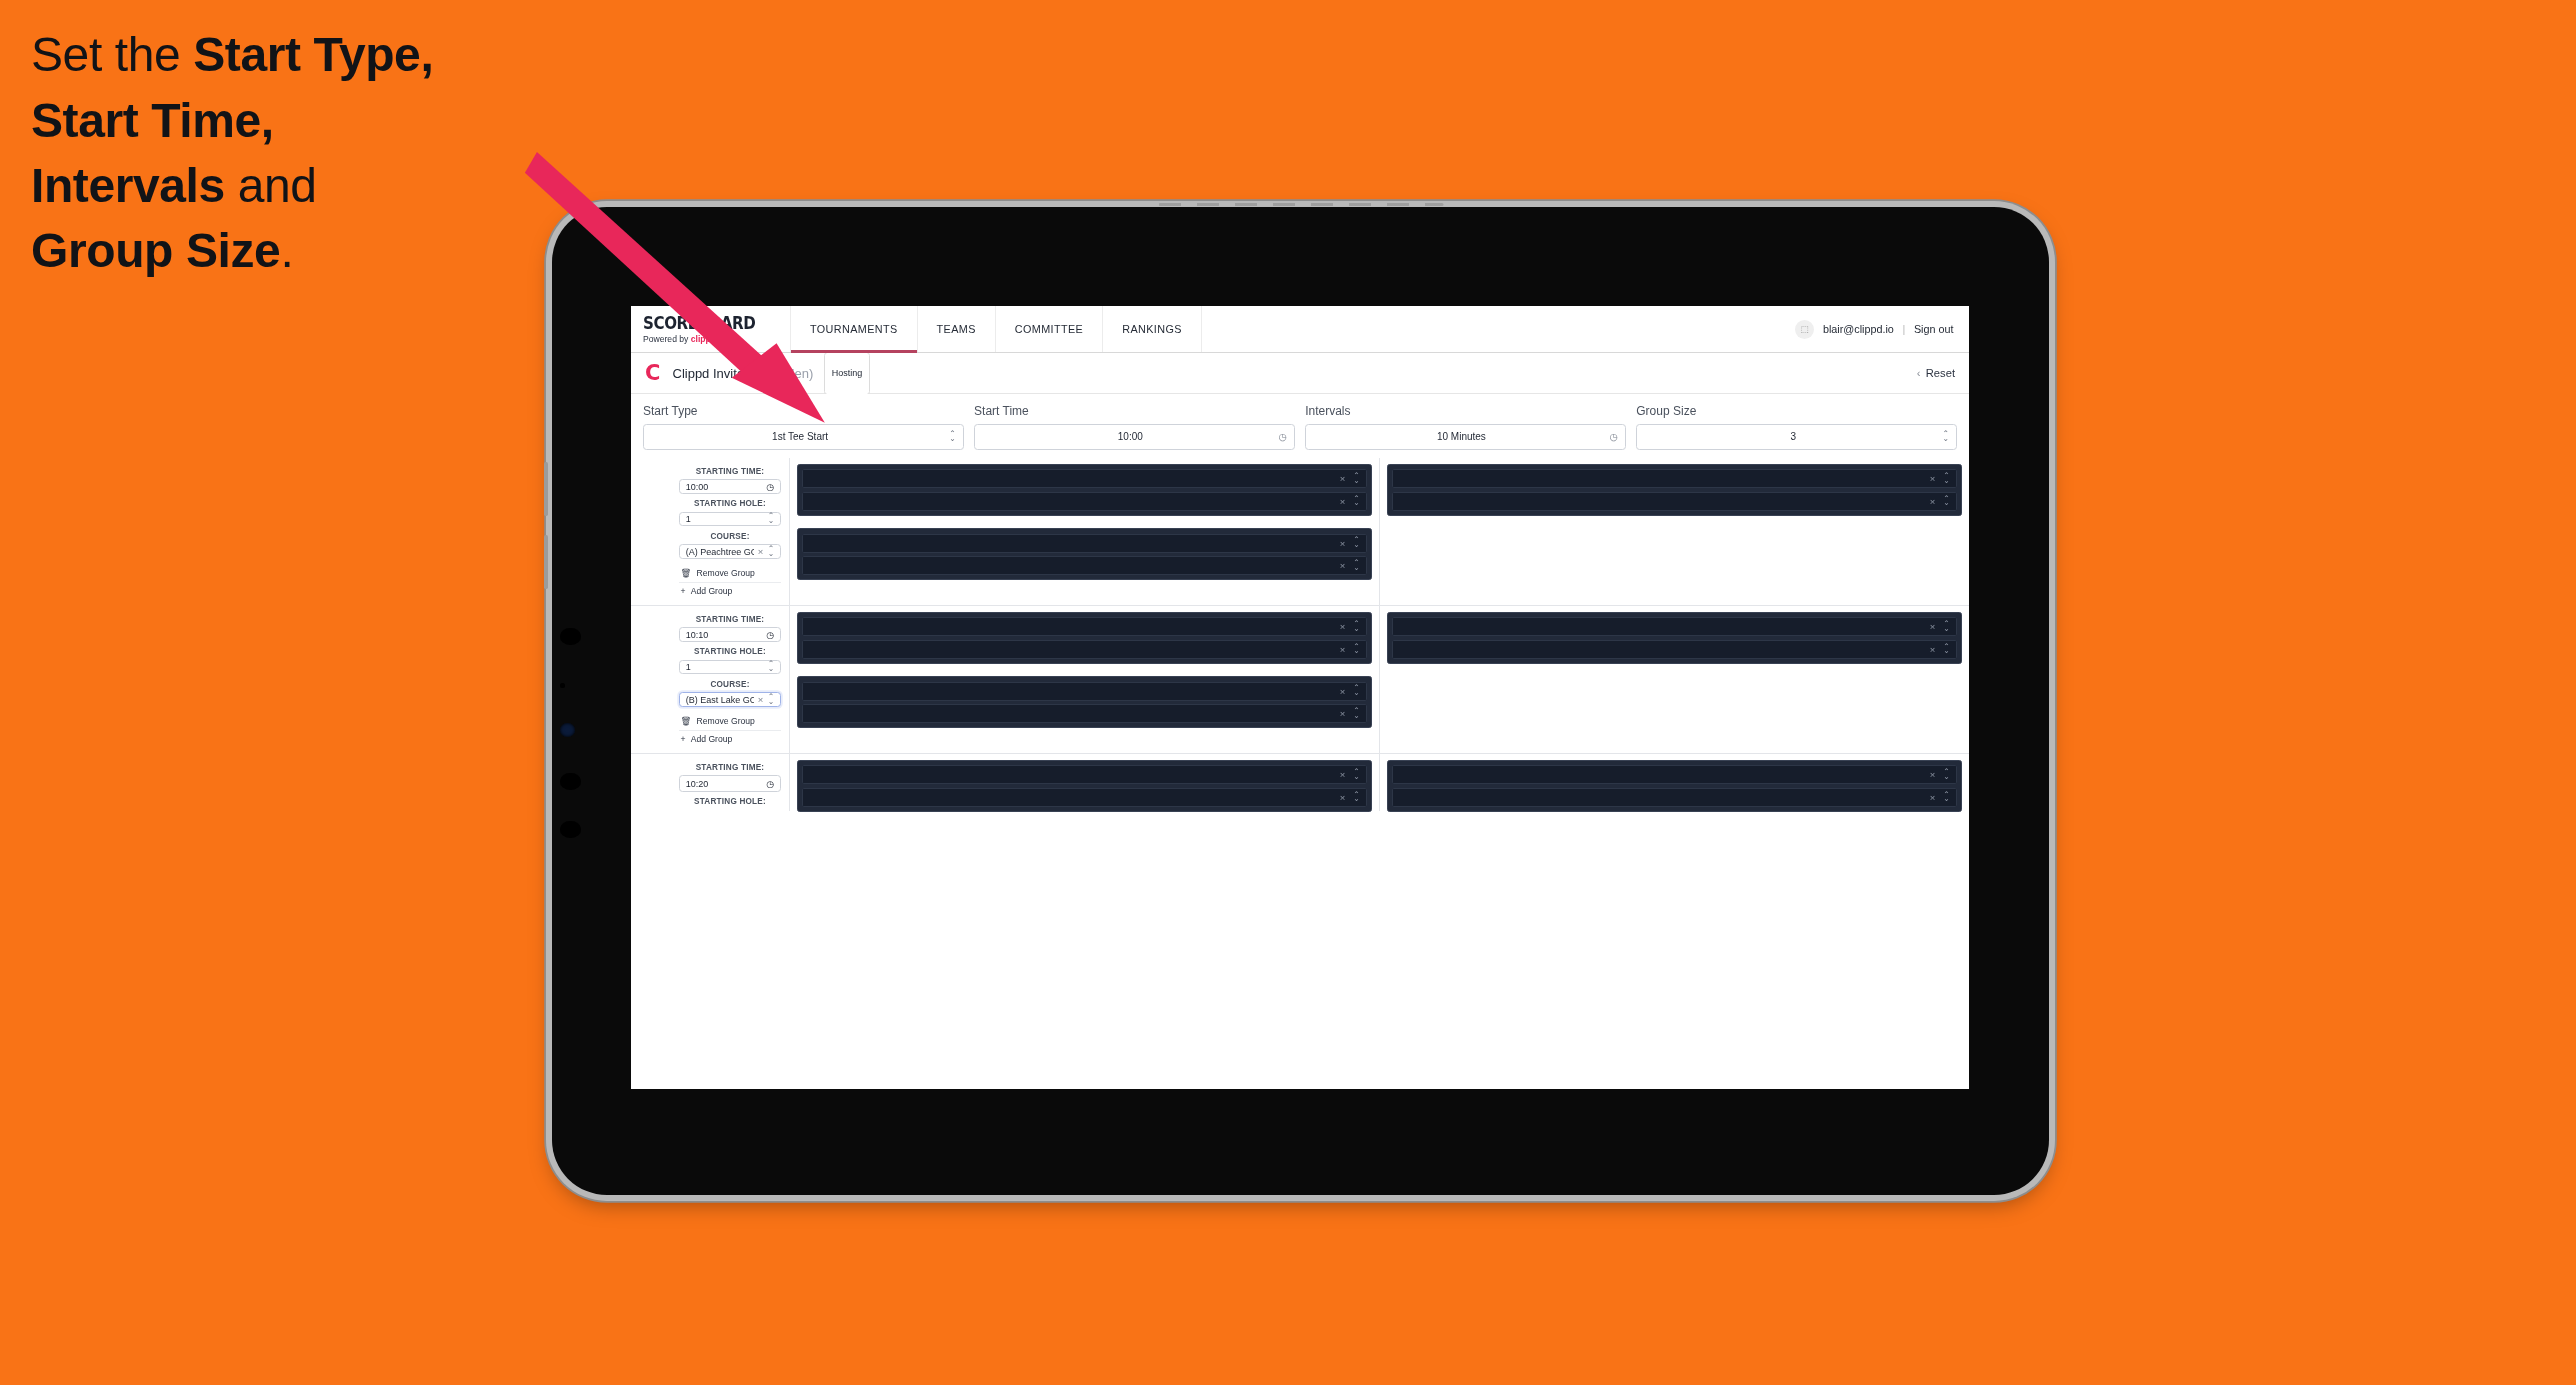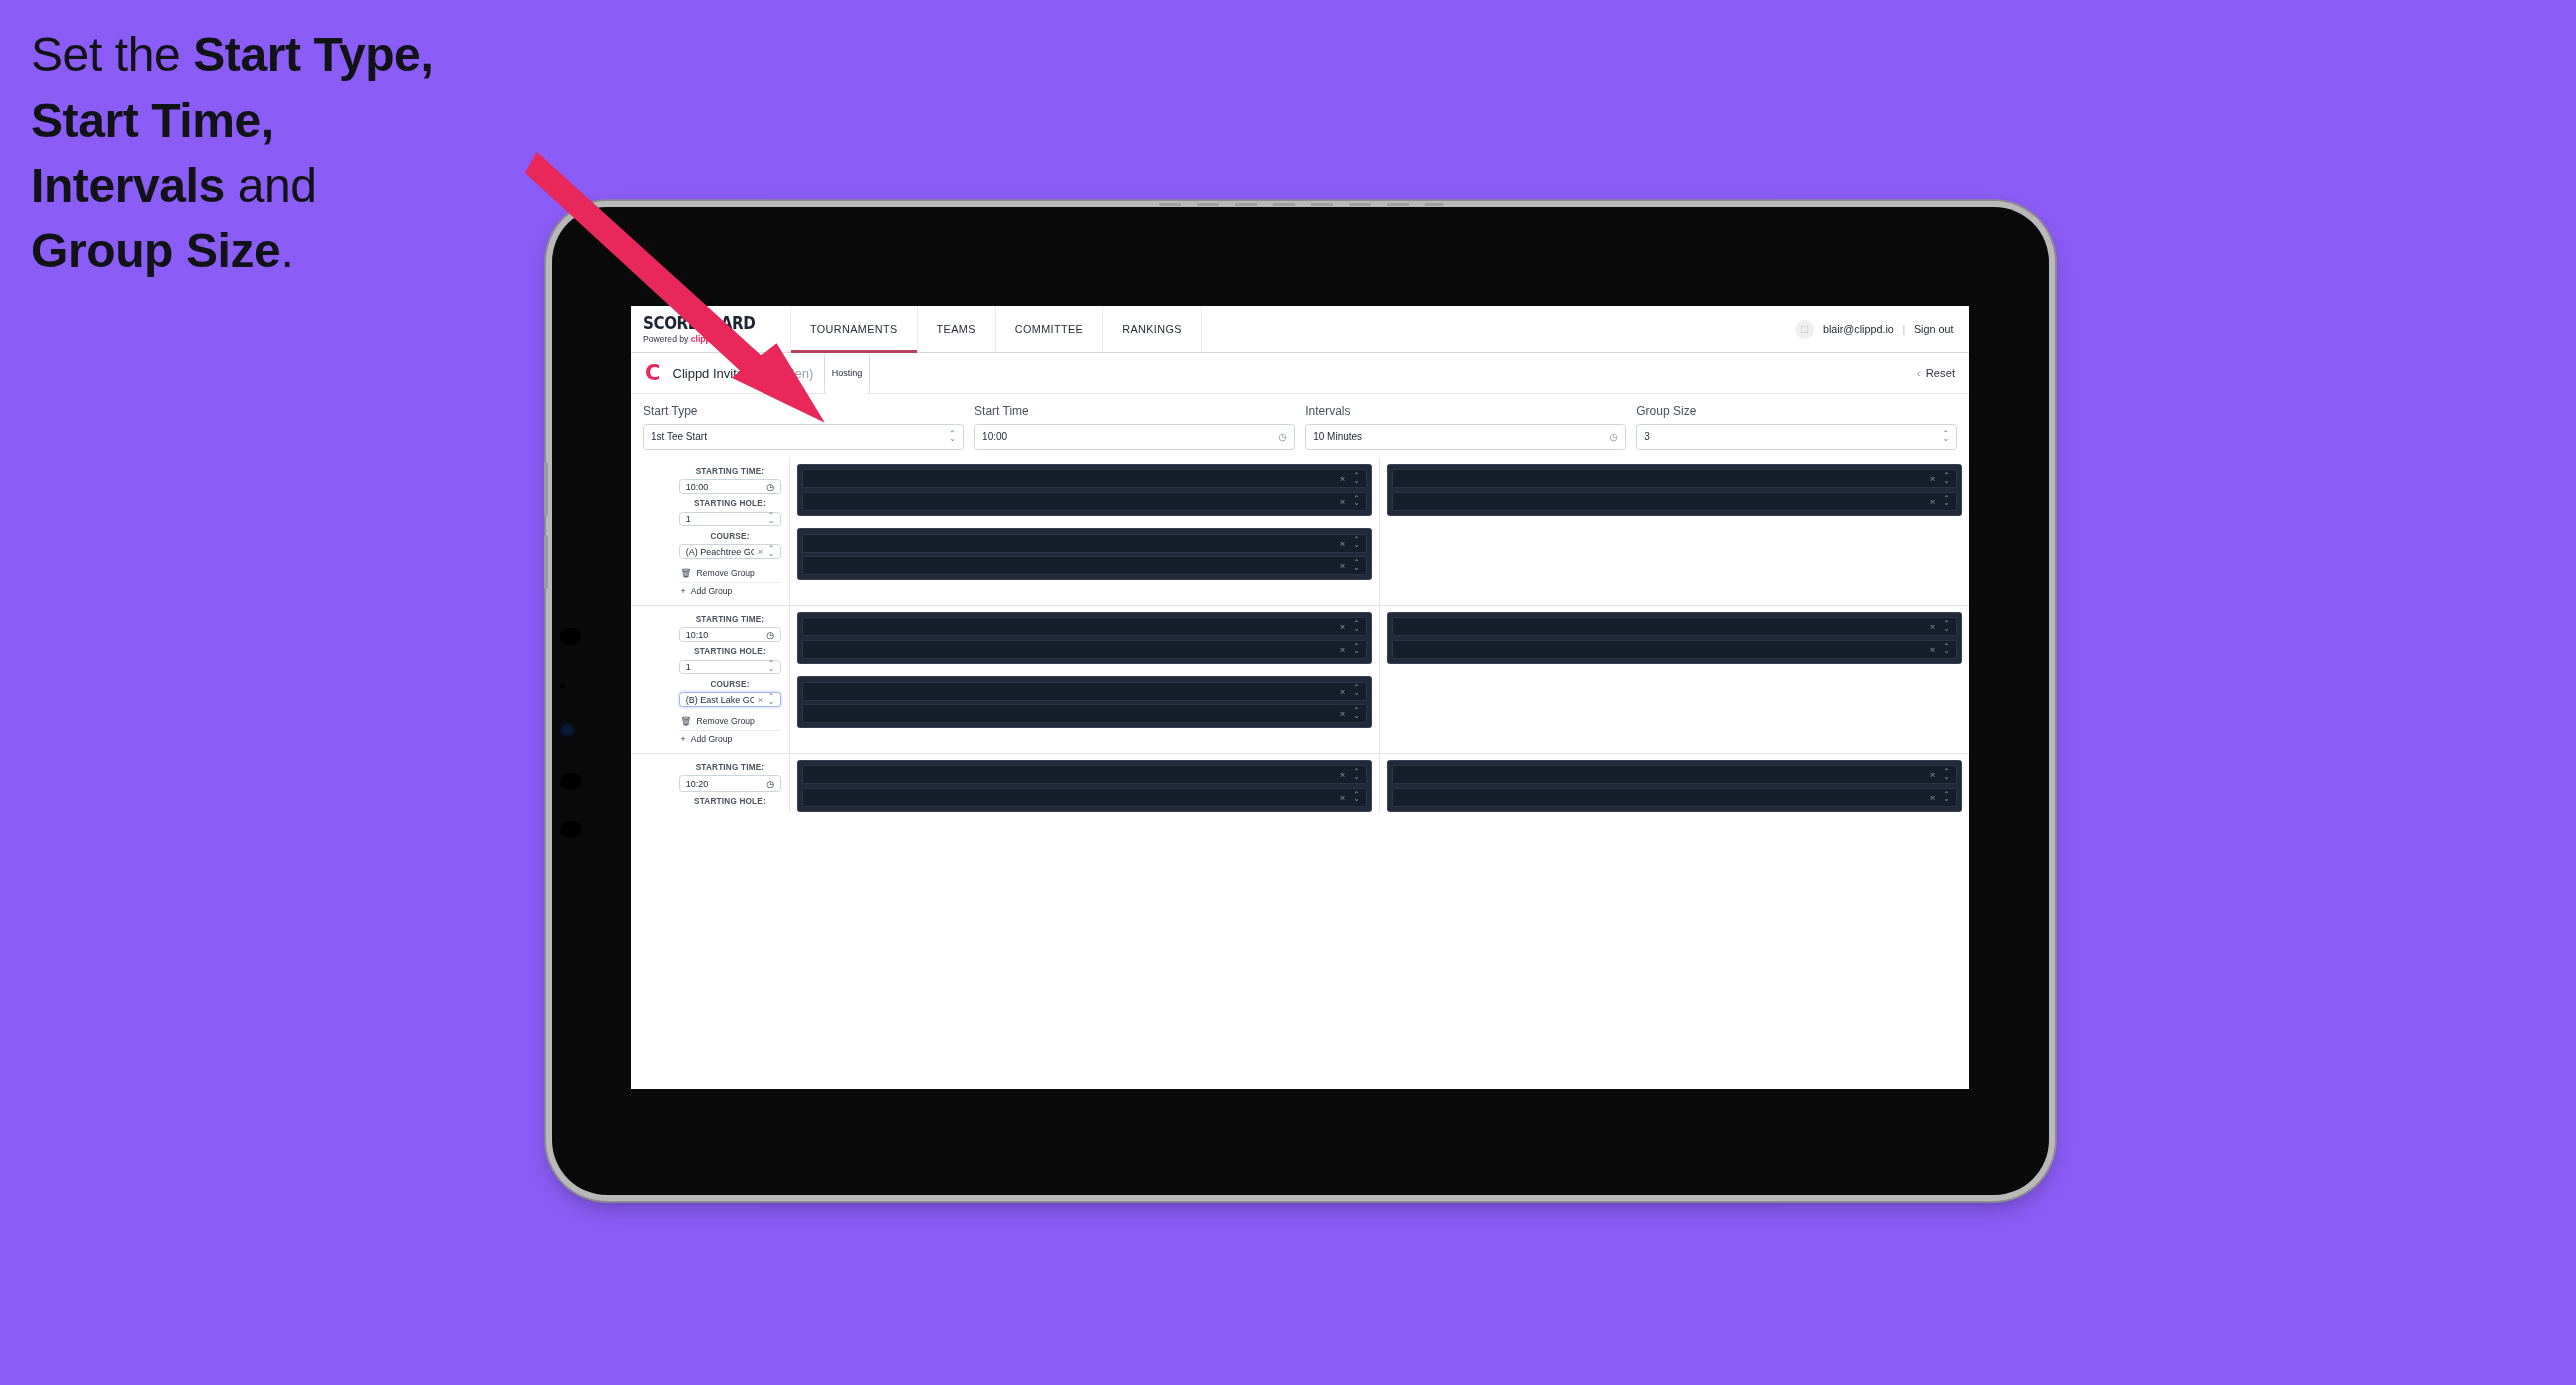--- a/index.html
+++ b/index.html
@@ -2,21 +2,21 @@
 <html style="font-size:14px"><head>
 <meta charset="utf-8">
 <style>
   * { box-sizing: border-box; margin: 0; padding: 0; }
   html, body {
     width: 2576px; height: 1386px;
     background: #ffffff;
     font-family: "Liberation Sans", sans-serif;
     overflow: hidden;
   }
-  #stage { position: relative; width: 2576px; height: 1386px; background:#8b5cf6; }
+  #stage { position: relative; width: 2576px; height: 1386px; background:#f97316; }
 
   
   #caption {
     position: absolute; left: 31px; top: 22.4px; width: 570px;
     font-size: 48px; line-height: 1.36; color: #111317;
     font-weight: 400; letter-spacing: -0.4px;
   }
   #caption b { font-weight: 700; }
 
   
@@ -116,21 +116,21 @@
   
   .controls {
     display:flex; gap:10.4px; padding: 10.4px 12px 8.6px 12px; background:#fff; flex:none;
   }
   .field { flex:1; display:flex; flex-direction:column; gap:5.2px; }
   .field-label { font-size:12px; color:#4a515d; }
   .inp {
     height: 26px; border:0.9px solid #cfd3da; border-radius:3.5px; background:#fff;
     display:flex; align-items:center; padding: 0 7px; font-size:10px; color:#1f2531;
   }
-  .inp .val { flex:1; }
+  .inp .val { flex:1;text-align:center; }
   .inp .adorn { color:#7b828e; font-size:9.5px; display:flex; align-items:center; }
   .stepper { display:flex; flex-direction:column; line-height:.62; font-size:7.8px; color:#70膀; color:#707784; }
 
   
   .tbl-head {
     display:flex; background:#4d5465; color:#fff; flex:none;
     height: 22.4px; align-items:stretch; font-size: 10px;
   }
   .th { display:flex; align-items:center; justify-content:center; }
   .th.tee   { width: 119px; border-right:0.9px solid #60677a; }

